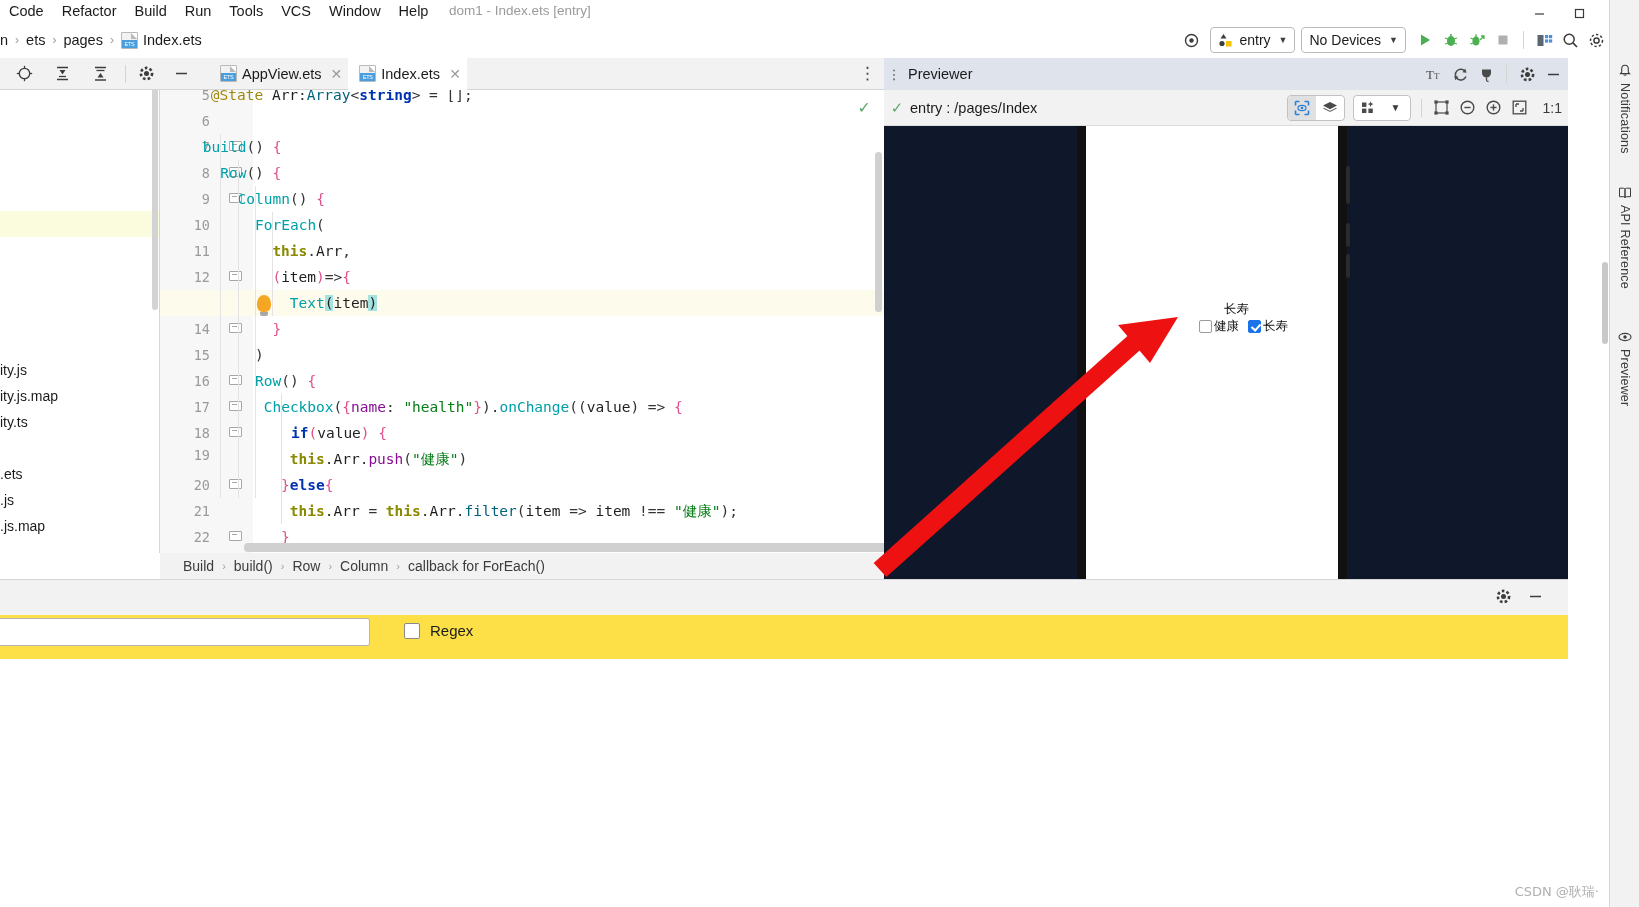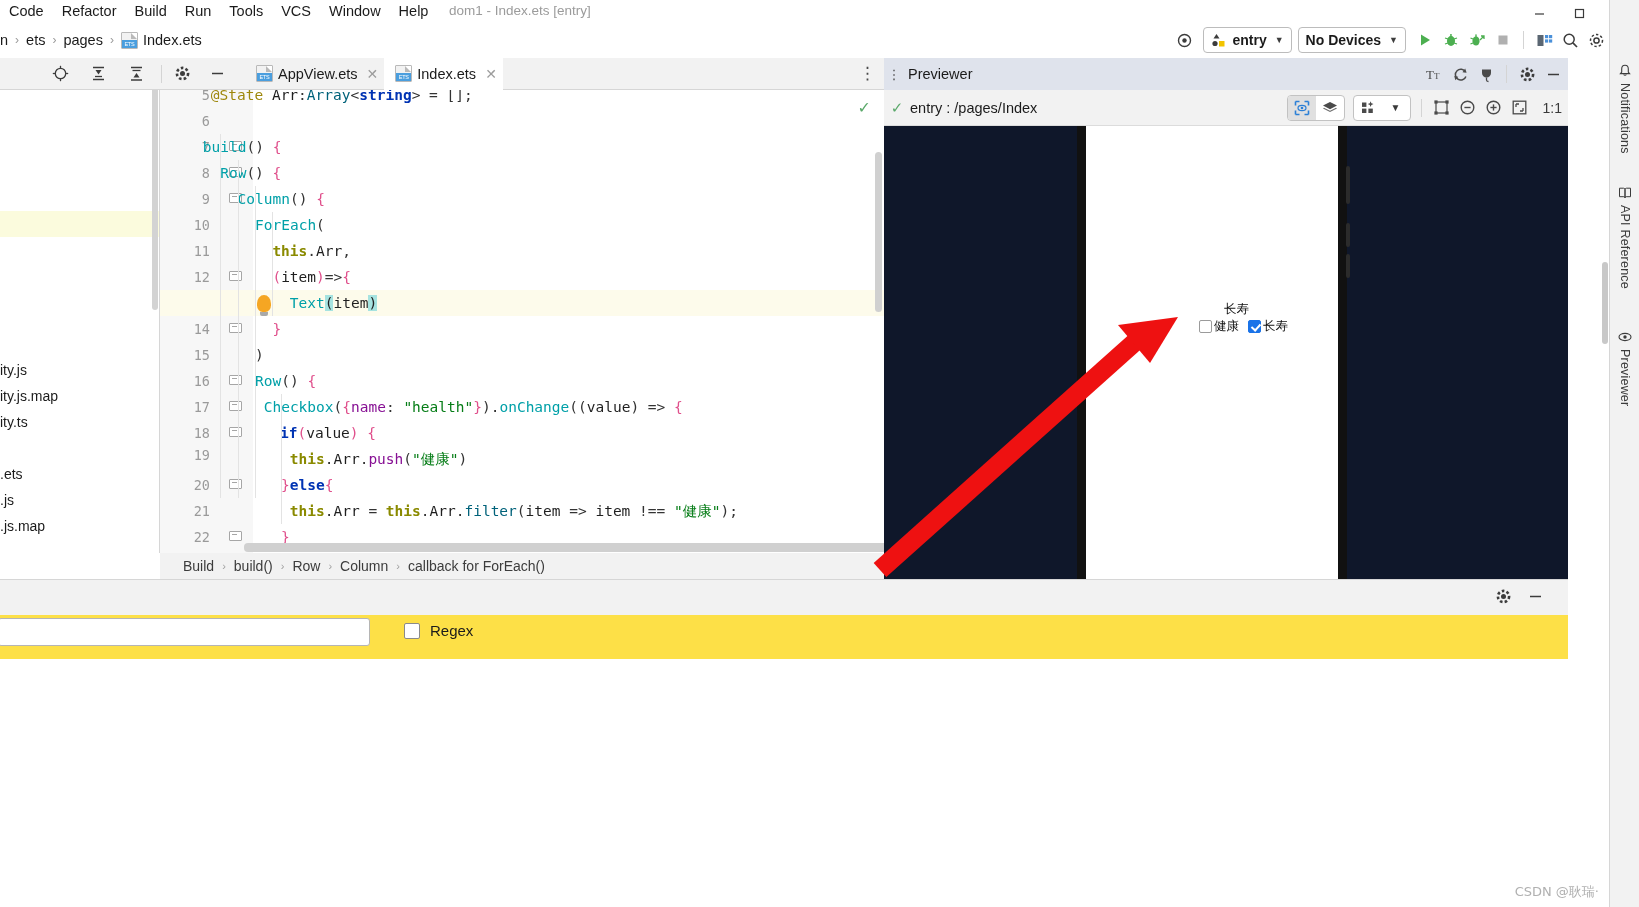--- a/index.html
+++ b/index.html
@@ -44,21 +44,21 @@
   .ets-badge:after {
     content:"ETS"; position:absolute; left:0; right:0; bottom:0; height:8px;
     background:#4a9ede; color:#fff; font-size:5.5px; line-height:8px; text-align:center;
     font-family:"Liberation Sans", sans-serif; letter-spacing:-0.2px;
   }
   .ets-badge:before {
     content:""; position:absolute; right:0; top:0; border-width:0 6px 6px 0;
     border-style:solid; border-color:#ffffff #ffffff #b9b9b9 #b9b9b9;
   }
 
-  #nav-right { position:absolute; right:4px; top:22px; height:36px; display:flex; align-items:center;font-weight:bold; }
+  #nav-right { position:absolute; right:4px; top:22px; height:36px; display:flex; align-items:center; }
   .tbtn { width:26px; height:26px; display:flex; align-items:center; justify-content:center; border-radius:3px; }
   .combo {
     height:26px; border:1px solid #bcbcbc; border-radius:4px; background:#fff;
     display:flex; align-items:center; padding:0 7px; margin-left:6px; font-size:14px; color:#1b1b1b;
     white-space:nowrap;
   }
   .combo .caret { margin-left:8px; font-size:9px; color:#3d3d3d; }
 
   
   #leftpanel {
@@ -66,21 +66,21 @@
     background:#ffffff; border-right:1px solid #d6d6d6; overflow:hidden;
   }
   #leftpanel .plabel { font-size:14px; color:#9b9b9b; padding:7px 0 0 0; white-space:nowrap; }
   #leftpanel .fitem { font-size:14px; color:#1b1b1b; height:26px; line-height:26px; white-space:nowrap; }
   #leftpanel .hl { background:#fbfbdd; }
   #lp-scroll { position:absolute; right:1px; top:2px; width:6px; height:250px; background:#d3d3d3; border-radius:3px; }
 
   
   #tabsrow {
     position:absolute; left:0; top:58px; width:884px; height:32px;
-    background:#f2f2f2; border-bottom:1px solid #d6d6d6; display:flex; align-items:center;padding-left:36px;
+    background:#f2f2f2; border-bottom:1px solid #d6d6d6; display:flex; align-items:center;
   }
   #tabsrow .ebtn { width:27px; height:27px; display:flex; align-items:center; justify-content:center; }
   .etab {
     height:32px; display:flex; align-items:center; padding:0 6px 0 11px;
     font-size:14.5px; color:#1b1b1b; white-space:nowrap;
   }
   .etab.active { background:#ffffff; }
   .etab .x { margin-left:9px; color:#9c9c9c; font-size:14px; }
   #tabsrow .more { position:absolute; right:8px; color:#4a4a4a; font-size:17px; letter-spacing:0; }
 
@@ -482,21 +482,21 @@
       <div class="codeline" style="top: 122px; left: 95px;"><span class="t-fn">ForEach</span><span class="t-pun">(</span></div>
       <div class="codeline" style="top: 148px; left: 112.4px;"><span class="t-this">this</span><span class="t-pun">.</span><span class="t-plain">Arr</span><span class="t-pun">,</span></div>
       <div class="codeline" style="top: 174px; left: 112.4px;"><span class="t-brk">(</span><span class="t-plain">item</span><span class="t-brk">)</span><span class="t-pun">=&gt;</span><span class="t-brk">{</span></div>
       <div class="hlrow" style="top: 200px;"></div>
       <div class="bulb" style="top: 205px;"></div>
       <div class="codeline" style="top: 200px; left: 129.8px;"><span class="t-fn">Text</span><span class="t-sel">(</span><span class="t-plain">item</span><span class="t-sel">)</span></div>
       <div class="codeline" style="top: 226px; left: 112.4px;"><span class="t-brk">}</span></div>
       <div class="codeline" style="top: 252px; left: 95px;"><span class="t-pun">)</span></div>
       <div class="codeline" style="top: 278px; left: 95px;"><span class="t-fn">Row</span><span class="t-pun">() </span><span class="t-brk">{</span></div>
       <div class="codeline" style="top: 304px; left: 103.7px;"><span class="t-fn">Checkbox</span><span class="t-pun">(</span><span class="t-brk">{</span><span class="t-prop">name</span><span class="t-pun">: </span><span class="t-str">"health"</span><span class="t-brk">}</span><span class="t-pun">).</span><span class="t-fn">onChange</span><span class="t-pun">((</span><span class="t-plain">value</span><span class="t-pun">) =&gt; </span><span class="t-brk">{</span></div>
-      <div class="codeline" style="top: 330px; left: 120px; text-align: center;"><span class="t-kw">if</span><span class="t-brk">(</span><span class="t-plain">value</span><span class="t-brk">) </span><span class="t-brk">{</span></div>
+      <div class="codeline" style="top: 330px; left: 131px; text-align: center;"><span class="t-kw">if</span><span class="t-brk">(</span><span class="t-plain">value</span><span class="t-brk">) </span><span class="t-brk">{</span></div>
       <div class="codeline" style="top: 356px; left: 129.8px;"><span class="t-this">this</span><span class="t-pun">.</span><span class="t-plain">Arr</span><span class="t-pun">.</span><span class="t-prop">push</span><span class="t-pun">(</span><span class="t-str">"健康"</span><span class="t-pun">)</span></div>
       <div class="codeline" style="top: 382px; left: 121.1px;"><span class="t-brk">}</span><span class="t-kw">else</span><span class="t-brk">{</span></div>
       <div class="codeline" style="top: 408px; left: 129.8px;"><span class="t-this">this</span><span class="t-pun">.</span><span class="t-plain">Arr</span><span class="t-pun"> = </span><span class="t-this">this</span><span class="t-pun">.</span><span class="t-plain">Arr</span><span class="t-pun">.</span><span class="t-grn">filter</span><span class="t-pun">(</span><span class="t-plain">item</span><span class="t-pun"> =&gt; </span><span class="t-plain">item</span><span class="t-pun"> !== </span><span class="t-str">"健康"</span><span class="t-pun">);</span></div>
       <div class="codeline" style="top: 434px; left: 121.1px;"><span class="t-brk">}</span></div>
       <div class="indentline" style="left: 60.2px; top: 44px; height: 364px;"></div>
       <div class="indentline" style="left: 77.6px; top: 70px; height: 338px;"></div>
       <div class="indentline" style="left: 95px; top: 96px; height: 312px;"></div>
       <div class="indentline" style="left: 112.4px; top: 122px; height: 104px;"></div>
       <div class="indentline" style="left: 121.1px; top: 304px; height: 130px;"></div>
     </div>

